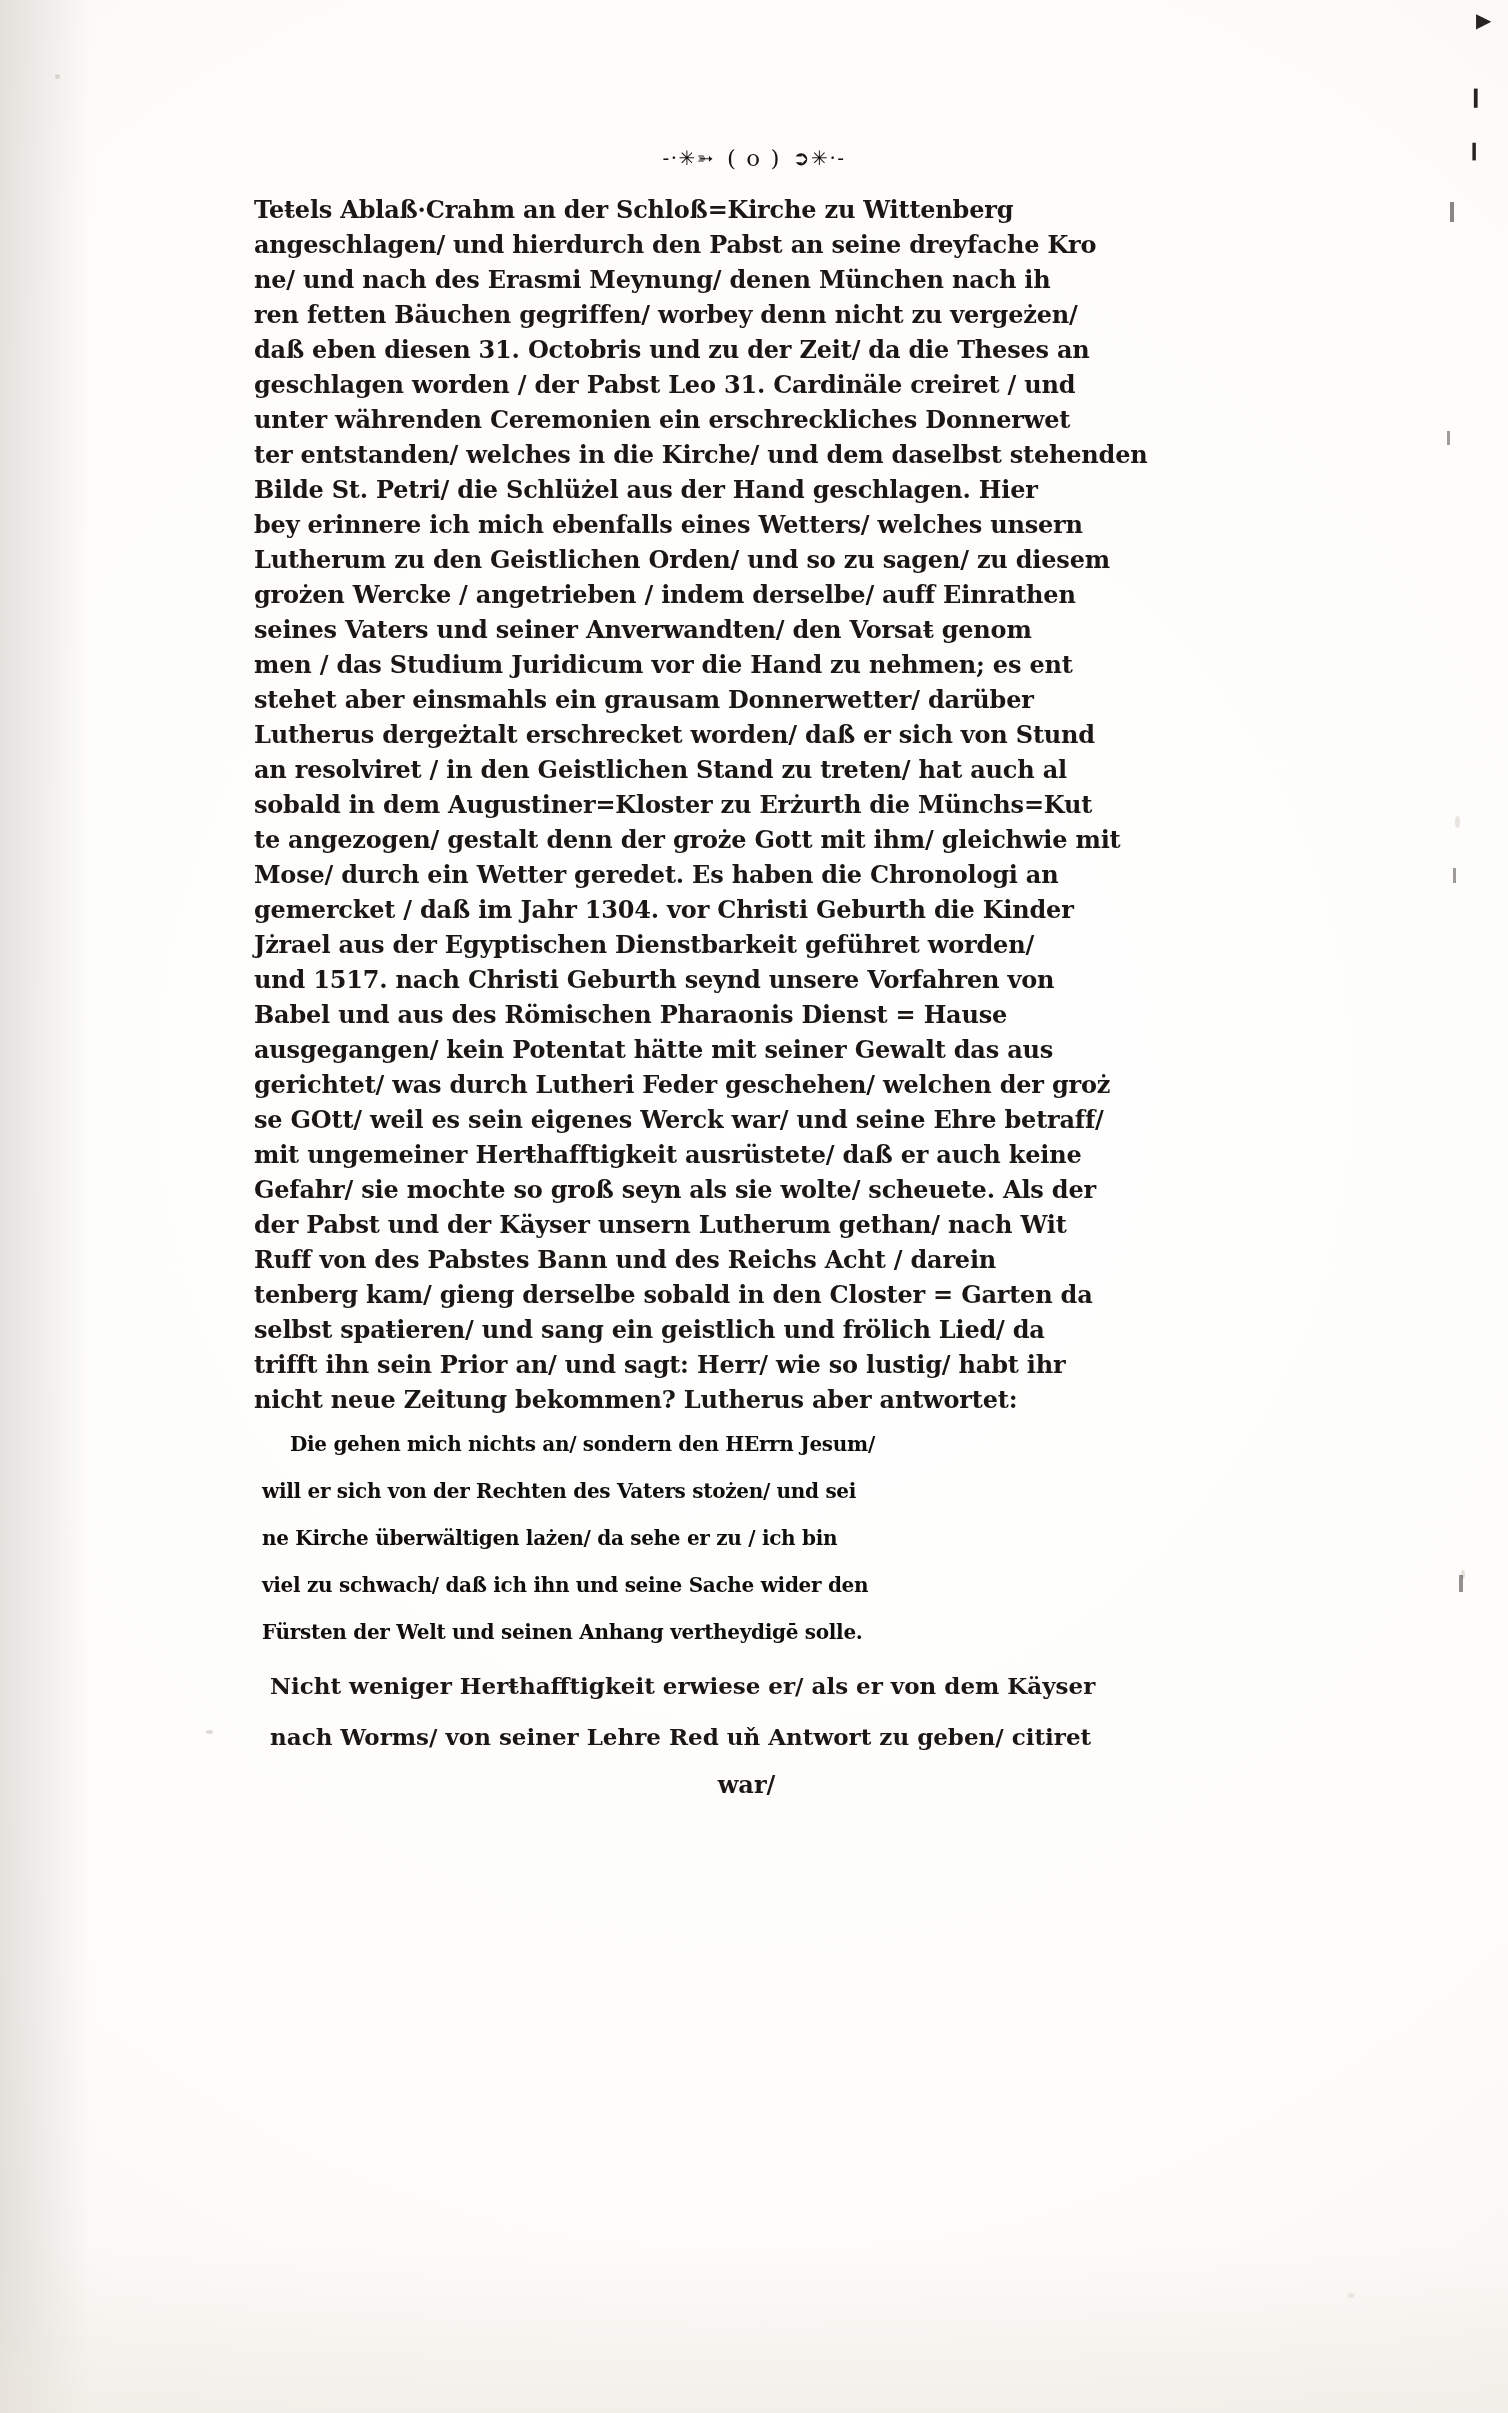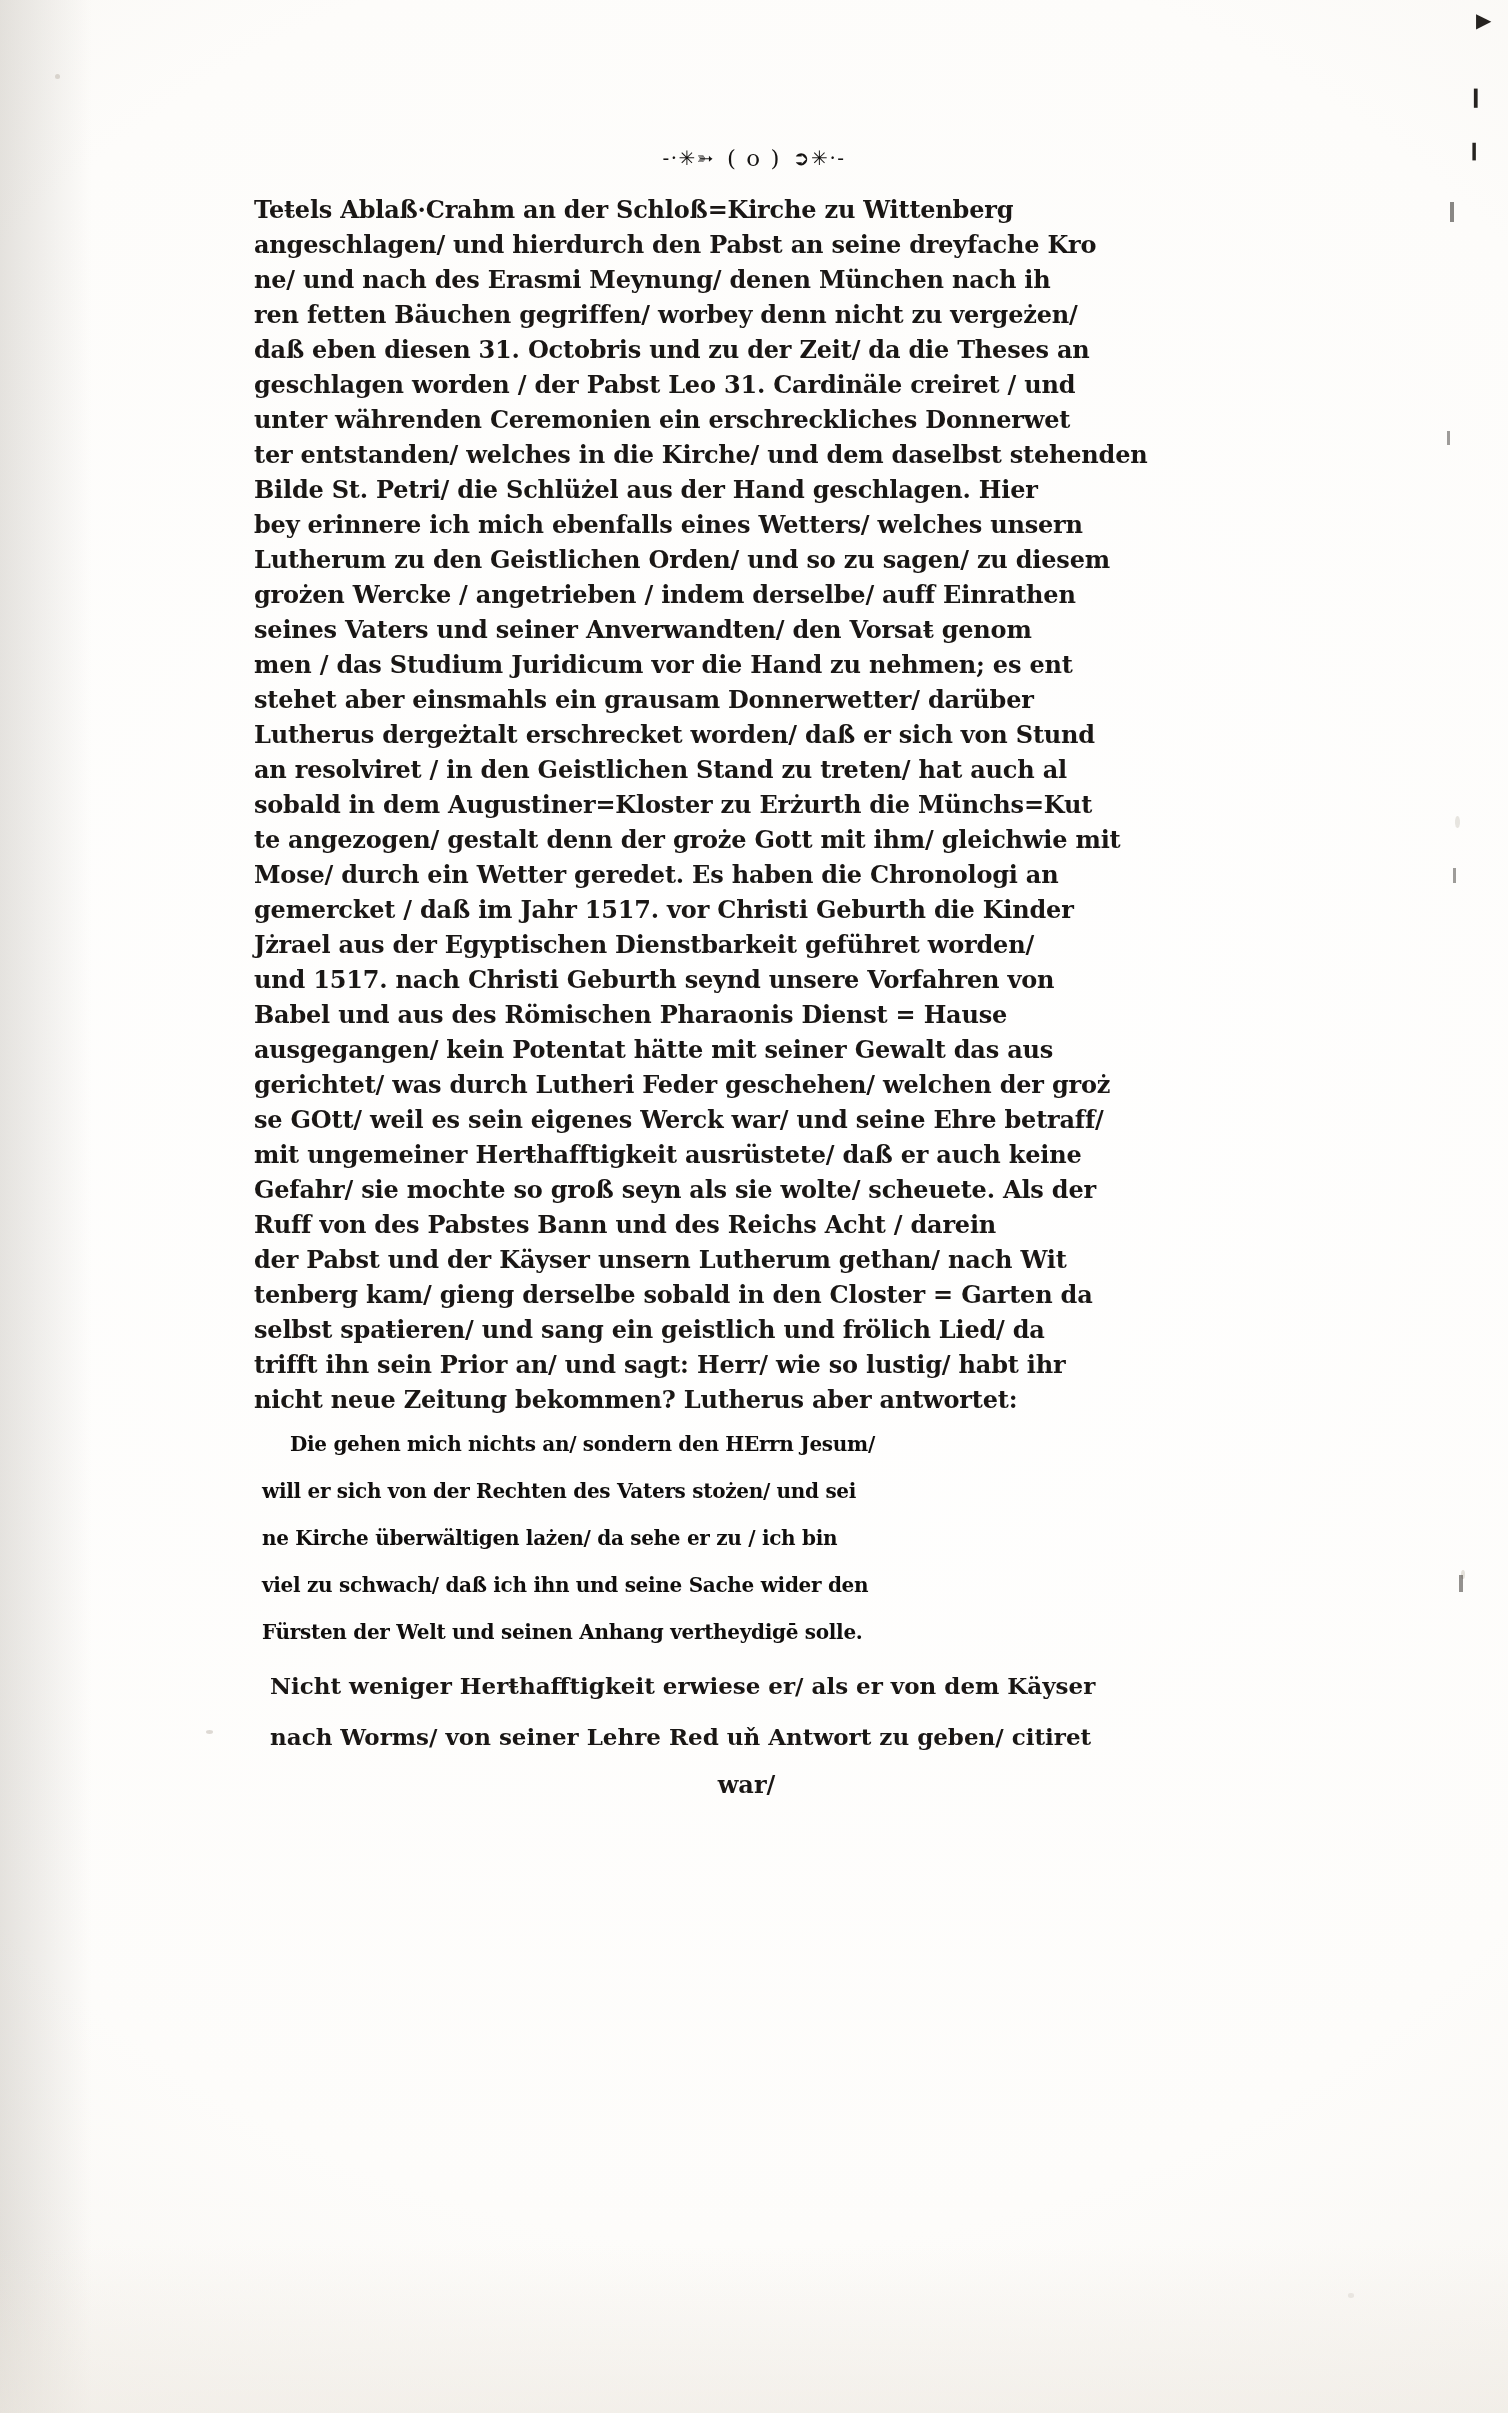--- a/index.html
+++ b/index.html
@@ -172,31 +172,31 @@
     <p class="body-line">Lutherum zu den Geistlichen Orden/ und so zu sagen/ zu diesem</p>
     <p class="body-line">grożen Wercke / angetrieben / indem derselbe/ auff Einrathen</p>
     <p class="body-line">seines Vaters und seiner Anverwandten/ den Vorsaŧ genom­</p>
     <p class="body-line">men / das Studium Juridicum vor die Hand zu nehmen; es ent­</p>
     <p class="body-line">stehet aber einsmahls ein grausam Donnerwetter/ darüber</p>
     <p class="body-line">Lutherus dergeżtalt erschrecket worden/ daß er sich von Stund</p>
     <p class="body-line">an resolviret / in den Geistlichen Stand zu treten/ hat auch al­</p>
     <p class="body-line">sobald in dem Augustiner=Kloster zu Erżurth die Münchs=Kut­</p>
     <p class="body-line">te angezogen/ gestalt denn der groże Gott mit ihm/ gleichwie mit</p>
     <p class="body-line">Mose/ durch ein Wetter geredet. Es haben die Chronologi an­</p>
-    <p class="body-line">gemercket / daß im Jahr 1517. vor Christi Geburth die Kinder</p>
+    <p class="body-line">gemercket / daß im Jahr 1304. vor Christi Geburth die Kinder</p>
     <p class="body-line">Jżrael aus der Egyptischen Dienstbarkeit geführet worden/</p>
     <p class="body-line">und 1517. nach Christi Geburth seynd unsere Vorfahren von</p>
     <p class="body-line">Babel und aus des Römischen Pharaonis Dienst = Hause</p>
     <p class="body-line">ausgegangen/ kein Potentat hätte mit seiner Gewalt das aus­</p>
     <p class="body-line">gerichtet/ was durch Lutheri Feder geschehen/ welchen der groż­</p>
     <p class="body-line">se GOtt/ weil es sein eigenes Werck war/ und seine Ehre betraff/</p>
     <p class="body-line">mit ungemeiner Herŧhafftigkeit ausrüstete/ daß er auch keine</p>
     <p class="body-line">Gefahr/ sie mochte so groß seyn als sie wolte/ scheuete.    Als der</p>
+    <p class="body-line">der Pabst und der Käyser unsern Lutherum gethan/ nach Wit­</p>
     <p class="body-line">Ruff von des Pabstes Bann und des Reichs Acht / darein</p>
-    <p class="body-line">der Pabst und der Käyser unsern Lutherum gethan/ nach Wit­</p>
     <p class="body-line">tenberg kam/  gieng derselbe sobald in den Closter = Garten da­</p>
     <p class="body-line">selbst spaŧieren/ und sang ein geistlich und frölich Lied/  da</p>
     <p class="body-line">trifft ihn sein Prior an/ und sagt: Herr/ wie so lustig/ habt ihr</p>
     <p class="body-line">nicht neue Zeitung bekommen?  Lutherus aber antwortet:</p>
 
     <p class="big-line" style="text-indent:28px;">Die gehen mich nichts an/ sondern den HErrn Jesum/</p>
     <p class="big-line">will er sich von der Rechten des Vaters stożen/ und sei­</p>
     <p class="big-line">ne Kirche überwältigen lażen/ da sehe er zu / ich bin</p>
     <p class="big-line">viel zu schwach/ daß ich ihn und seine Sache wider den</p>
     <p class="big-line">Fürsten der Welt und seinen Anhang vertheydigē solle.</p>

